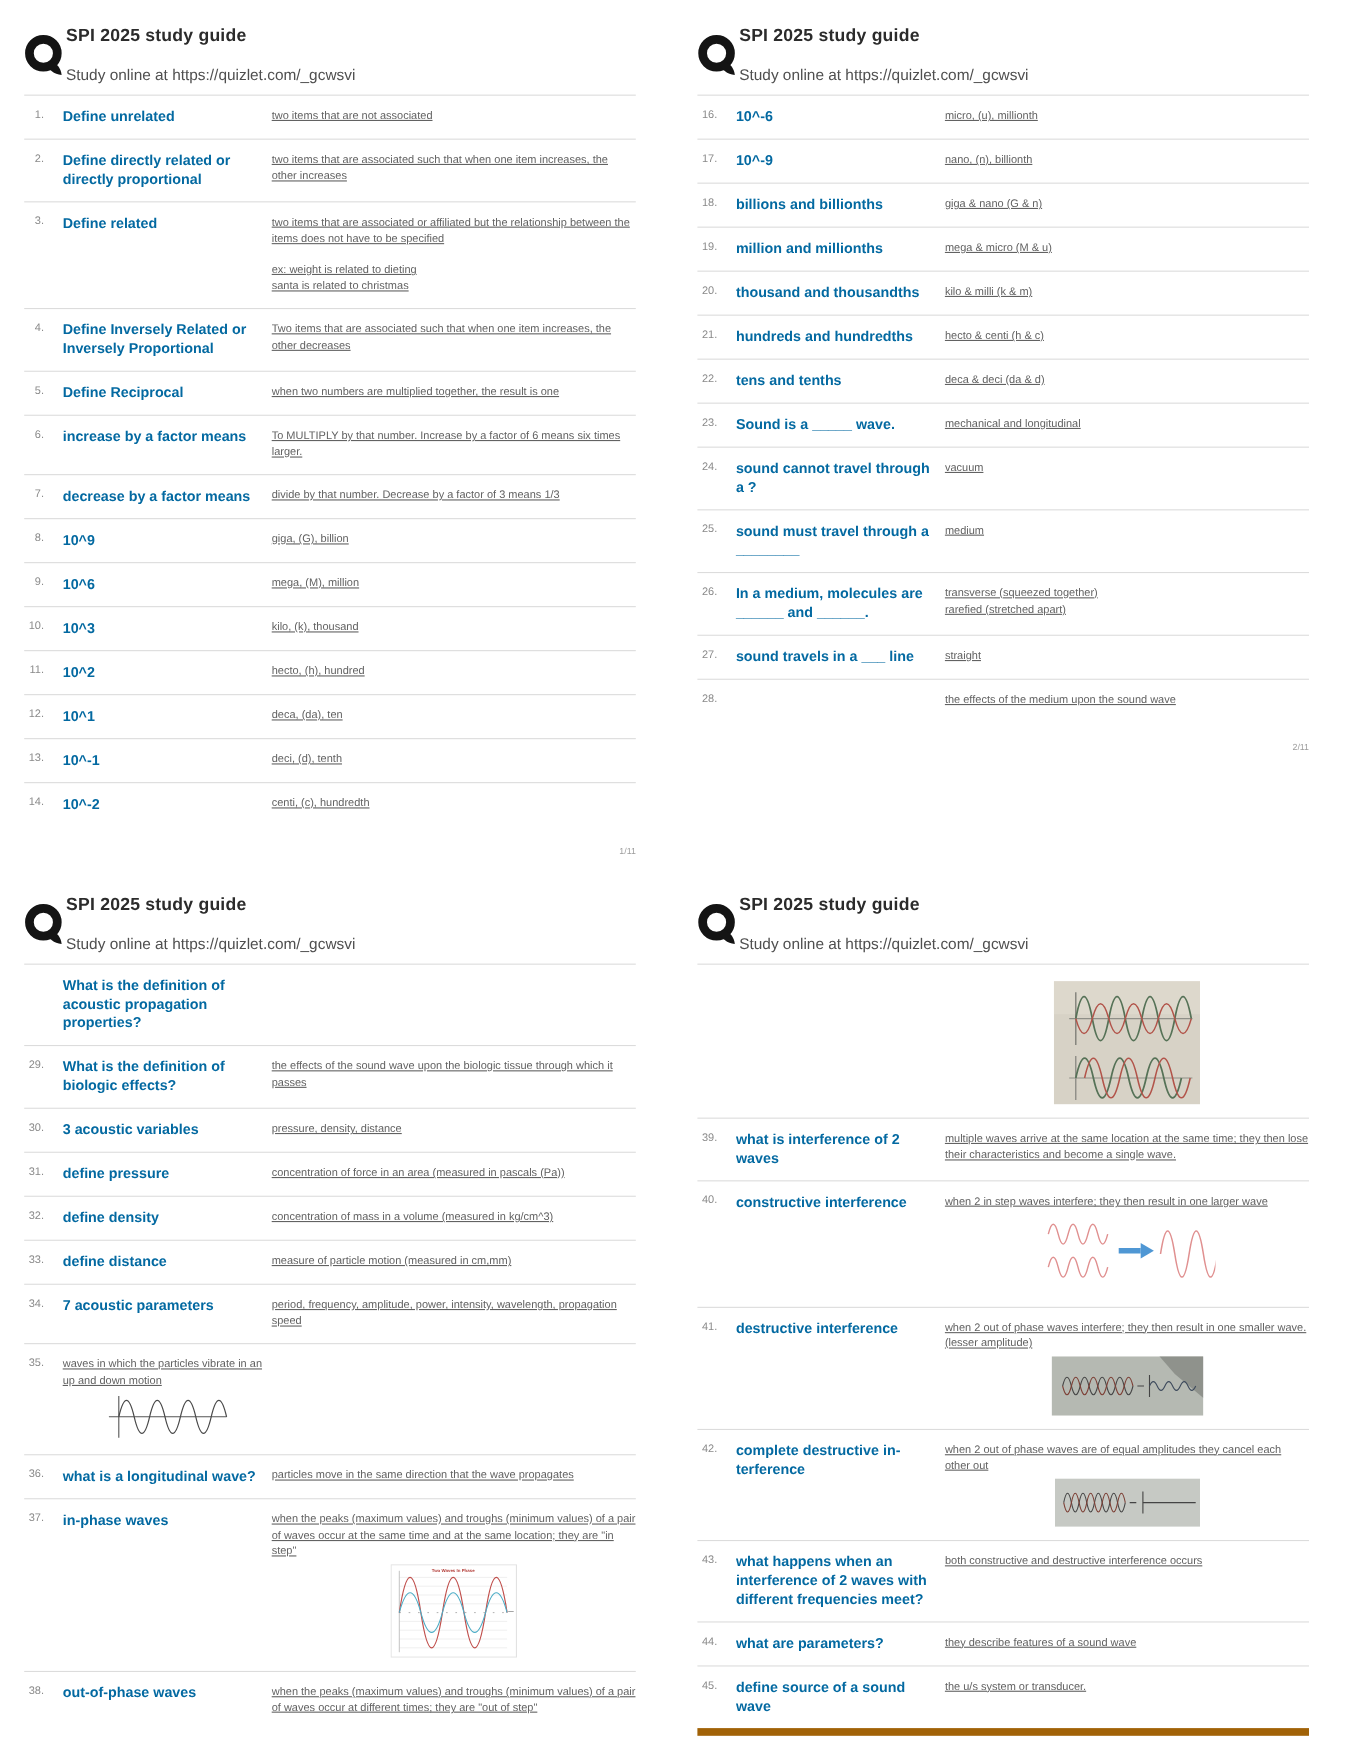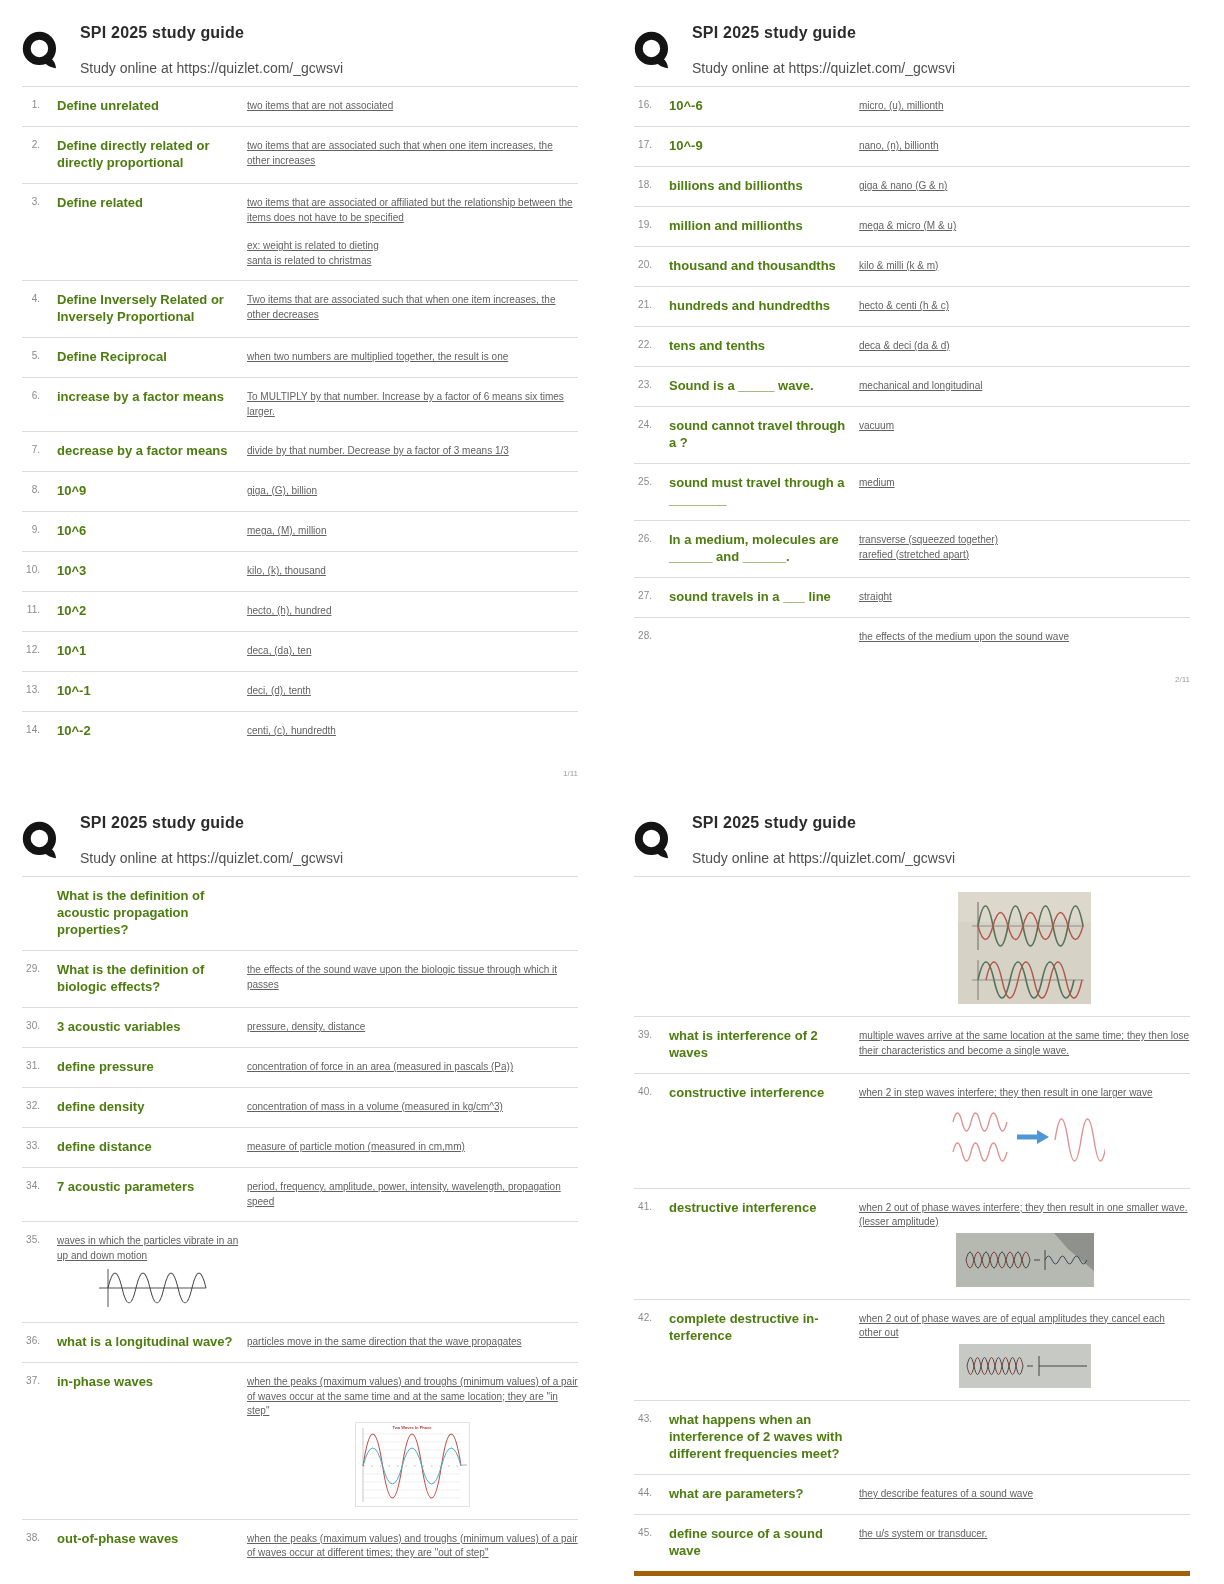--- a/index.html
+++ b/index.html
@@ -7,33 +7,33 @@
     width:1224px;height:1584px;background:#ffffff;position:relative;overflow:hidden;
     font-family:"Liberation Sans",sans-serif;
     -webkit-font-smoothing:antialiased;
   }
   .page{position:absolute;width:612px;padding:0 34px 0 22px;box-sizing:border-box;}
   #p1{left:0;top:0}
   #p2{left:612px;top:0}
   #p3{left:0;top:790px}
   #p4{left:612px;top:790px}
 
-  .hdr{display:flex;align-items:center;gap:20px;margin:24px 0 10px 0;}
+  .hdr{display:flex;align-items:center;gap:0;margin:24px 0 10px 0;}
   .logo{width:38px;height:38px;flex:0 0 auto;}
   .hdr-text .t{font-size:16px;font-weight:700;color:#2b2b2b;letter-spacing:.2px;}
   .hdr-text .s{font-size:14px;color:#4f4f4f;margin-top:18px;}
 
   .row{display:grid;grid-template-columns:35px 190px 1fr;border-top:1px solid #dcdcdc;padding:10px 0 12px 0;}
   .num{font-size:10px;color:#8a8a8a;text-align:right;padding-right:17px;padding-top:2px;}
-  .term{font-size:13px;font-weight:700;color:#4d7c0f;line-height:17px;padding-right:10px;hyphens:manual;}
+  .term{font-size:13px;font-weight:700;color:#0369a1;line-height:17px;padding-right:10px;hyphens:manual;}
   .def{font-size:10px;color:#626262;line-height:14.5px;padding-top:2px;hyphens:manual;text-decoration:underline;}
   .def-gap{height:14px;}
   .def-image{margin-top:3px;text-align:center;}
   .footer{text-align:right;font-size:8px;color:#9c9c9c;margin-top:18px;}
-  #p4 .rows .row:last-child{border-bottom:5px solid #a16207;}
+  #p4 .rows .row:last-child{border-bottom:7px solid #a16207;}
   svg{display:inline-block;vertical-align:top;}
 </style>
 </head>
 <body>
 
 <section class="page" id="p1">
   <header class="hdr">
     <span class="logo"><svg width="38" height="38" viewBox="0 0 48 48">
     <circle cx="22" cy="22" r="16" fill="none" stroke="#141414" stroke-width="10"></circle>
     <path d="M30 31 C38 34 42 39 43 47 C34 46 28 41 25 35 Z" fill="#141414"></path>
@@ -449,20 +449,23 @@
     <path d="M8 22 q3.5 17 7 0 q3.5 -17 7 0 q3.5 17 7 0 q3.5 -17 7 0 q3.5 17 7 0 q3.5 -17 7 0 q3.5 17 7 0 q3.5 -17 7 0" fill="none" stroke="#7d4036" stroke-width="1"></path>
     <line x1="68" y1="22" x2="74" y2="22" stroke="#444" stroke-width="1"></line>
     <line x1="80" y1="12" x2="80" y2="32" stroke="#444" stroke-width="1"></line>
     <line x1="80" y1="22" x2="128" y2="22" stroke="#444" stroke-width="1"></line>
   </svg></div>
         </div>
       </div>
       <div class="row">
         <div class="num">43.</div>
         <div class="term">what happens when an interference of 2 waves with different frequen­cies meet?</div>
+        <div class="def">
+          <div class="def-line">both constructive and destructive interference occurs</div>
+        </div>
       </div>
       <div class="row">
         <div class="num">44.</div>
         <div class="term">what are parameters?</div>
         <div class="def">
           <div class="def-line">they describe features of a sound wave</div>
         </div>
       </div>
       <div class="row">
         <div class="num">45.</div>

